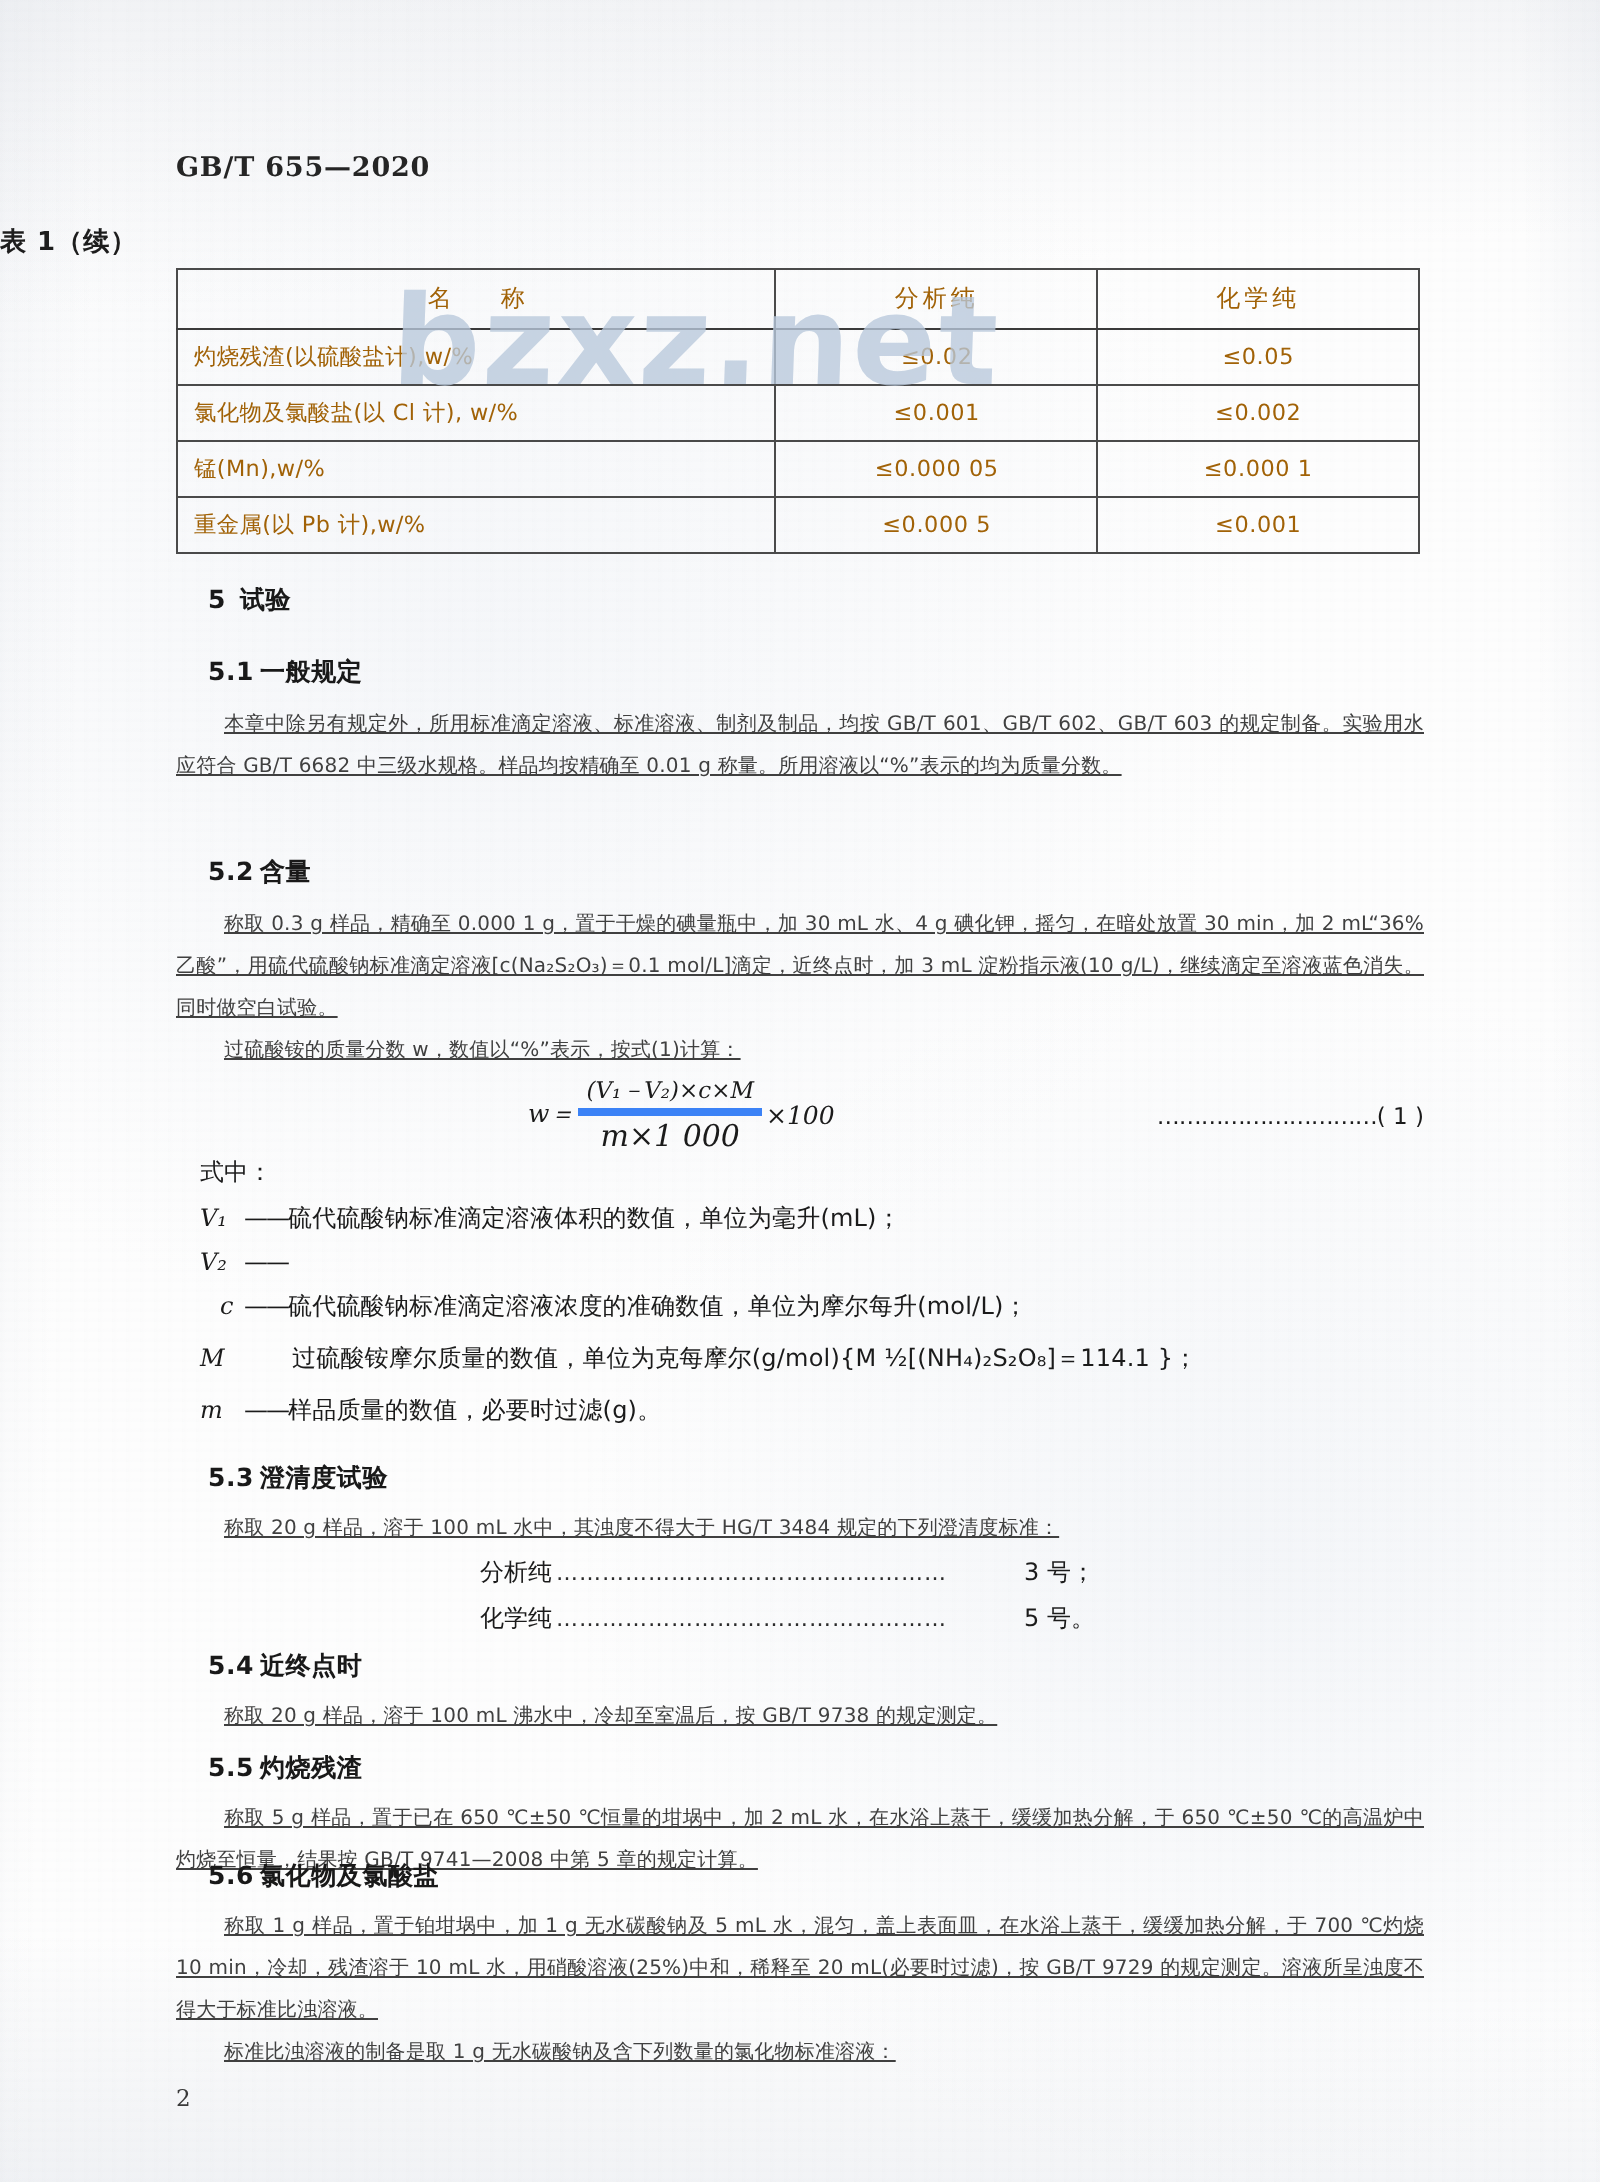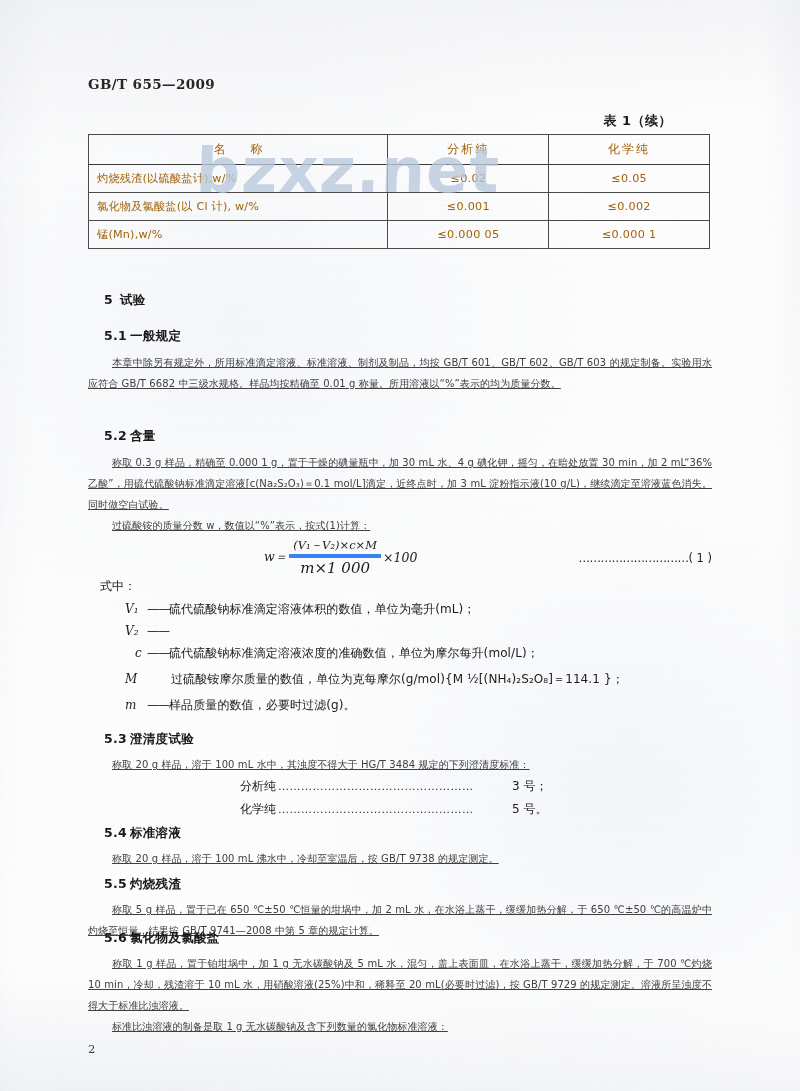--- a/index.html
+++ b/index.html
@@ -60,21 +60,21 @@
     letter-spacing: 0.4px;
     color: #252525;
   }
 
   
   .table-caption {
     position: absolute;
     left: 0;
     top: 112px;
     width: 672px;
-    text-align: right;
+    text-align: left;
     font-size: 13px;
     font-weight: bold;
     color: #1d1d1d;
     letter-spacing: 0.5px;
   }
 
   
   .watermark {
     position: absolute;
     left: 196px;
@@ -185,21 +185,21 @@
 
   
   .var-list {
     position: absolute;
     left: 100px;
     width: 612px;
     font-size: 12px;
     line-height: 22px;
     color: #1b1b1b;
   }
-  .var-line { display: flex; align-items: baseline; white-space: nowrap; margin-left: 25px; }
+  .var-line { display: flex; align-items: baseline; white-space: nowrap; }
   .var-sym {
     font-family: "DejaVu Serif", "Liberation Serif", serif;
     font-style: italic;
     min-width: 22px;
     display: inline-block;
   }
   .var-sym.indent { margin-left: 10px; min-width: 12px; }
   .var-dash { letter-spacing: -1px; }
   .var-txt { letter-spacing: 0.1px; }
   .shiZhong { position: absolute; left: 100px; font-size: 12px; color: #1b1b1b; }
@@ -232,21 +232,21 @@
 </style>
 </head>
 <body>
 
 <div class="page">
   <div class="grain"></div>
 </div>
 
 <div class="content">
 
-  <div class="doc-header">GB/T 655—2009</div>
+  <div class="doc-header">GB/T 655—2020</div>
 
   <div class="table-caption">表 1（续）</div>
 
   <div class="watermark">bzxz.net</div>
 
   <table class="spec-table">
     <thead>
       <tr>
         <th class="c-name">名　　称</th>
         <th class="c-val">分析纯</th>
@@ -261,20 +261,25 @@
       </tr>
       <tr>
         <td class="c-name">氯化物及氯酸盐(以 Cl 计), w/%</td>
         <td class="c-val">≤0.001</td>
         <td class="c-val">≤0.002</td>
       </tr>
       <tr>
         <td class="c-name">锰(Mn),w/%</td>
         <td class="c-val">≤0.000 05</td>
         <td class="c-val">≤0.000 1</td>
+      </tr>
+      <tr>
+        <td class="c-name">重金属(以 Pb 计),w/%</td>
+        <td class="c-val">≤0.000 5</td>
+        <td class="c-val">≤0.001</td>
       </tr>
     </tbody>
   </table>
 
   <div class="sec-head big" style="top:292px">
     <span class="num">5</span><span>试验</span>
   </div>
 
   <div class="sec-head" style="top:328px">
     <span class="num">5.1</span><span>一般规定</span>
@@ -339,21 +344,21 @@
       <span class="leader-val">3 号；</span>
     </div>
     <div class="leader-line">
       <span class="leader-label">化学纯</span>
       <span class="leader-dots">……………………………………………</span>
       <span class="leader-val">5 号。</span>
     </div>
   </div>
 
   <div class="sec-head" style="top:825px">
-    <span class="num">5.4</span><span>标准溶液</span>
+    <span class="num">5.4</span><span>近终点时</span>
   </div>
   <div class="para" style="top:848px"><span class="ind"></span><span>称取 20 g 样品，溶于 100 mL 沸水中，冷却至室温后，按 GB/T 9738 的规定测定。</span></div>
 
   <div class="sec-head" style="top:876px">
     <span class="num">5.5</span><span>灼烧残渣</span>
   </div>
   <div class="para" style="top:899px"><span class="ind"></span><span>称取 5 g 样品，置于已在 650 ℃±50 ℃恒量的坩埚中，加 2 mL 水，在水浴上蒸干，缓缓加热分解，于 650 ℃±50 ℃的高温炉中灼烧至恒量，结果按 GB/T 9741—2008 中第 5 章的规定计算。</span></div>
 
   <div class="sec-head" style="top:930px">
     <span class="num">5.6</span><span>氯化物及氯酸盐</span>

